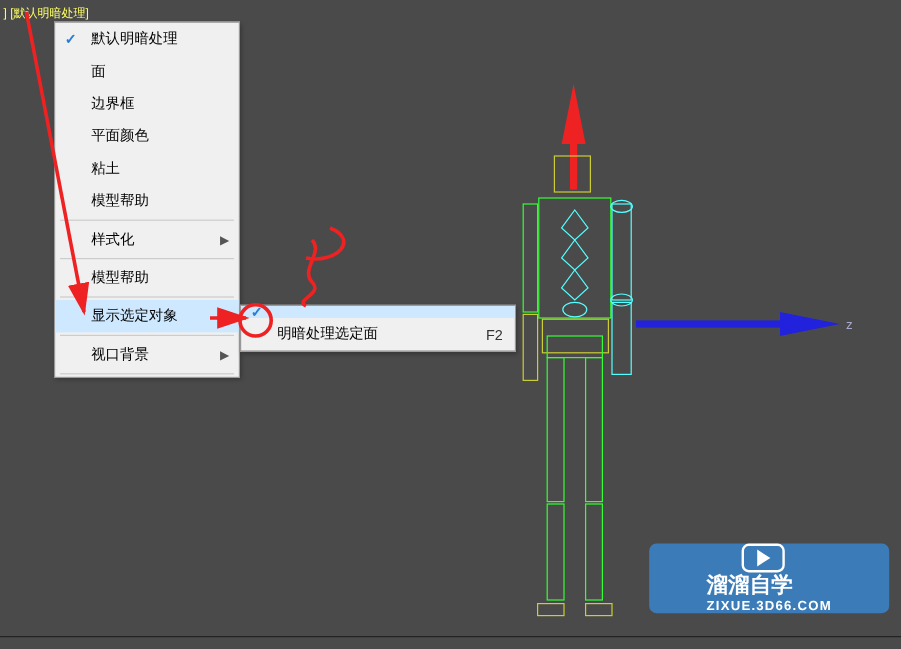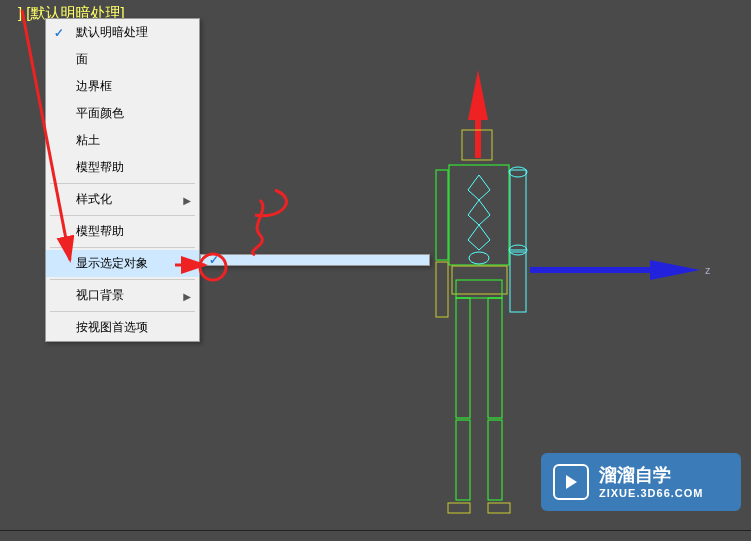--- a/index.html
+++ b/index.html
@@ -8,23 +8,23 @@
       height: 541px;
       background: #4a4a4a;
       font-family: "Microsoft YaHei", sans-serif;
       font-size: 12px;
       position: relative;
       overflow: hidden;
     }
     .viewport-label {
       position: absolute;
       top: 4px;
-      left: 18px;
+      left: 3px;
       color: #ffff66;
-      font-size: 15px;
+      font-size: 10px;
       z-index: 1;
     }
     .viewport-label .bracket { color: #ffff66; }
     .context-menu {
       position: absolute;
       top: 18px;
       left: 45px;
       width: 155px;
       background: #f0f0f0;
       border: 1px solid #999;
@@ -93,20 +93,21 @@
       right: 10px;
       bottom: 30px;
       width: 200px;
       height: 58px;
       background: #3b7cb8;
       border-radius: 6px;
       display: flex;
       align-items: center;
       padding: 0 12px;
       z-index: 50;
+      flex-direction: column;
     }
     .watermark .play {
       width: 36px;
       height: 36px;
       border: 2px solid #fff;
       border-radius: 6px;
       display: flex;
       align-items: center;
       justify-content: center;
       margin-right: 10px;
@@ -152,26 +153,29 @@
   <div class="menu-item highlighted">
     <span>显示选定对象</span>
     <span class="submenu-arrow">▶</span>
   </div>
   <div class="menu-separator"></div>
   <div class="menu-item">
     <span>视口背景</span>
     <span class="submenu-arrow">▶</span>
   </div>
   <div class="menu-separator"></div>
-  <div class="menu-item"><span>按视图首选项</span></div>
 </div>
 
 <div class="submenu">
   <div class="menu-item highlighted">
     <span class="menu-check">✓</span>
+  </div>
+  <div class="menu-item">
+    <span>明暗处理选定面</span>
+    <span class="shortcut">F2</span>
   </div>
 </div>
 
 <svg class="skeleton-svg" width="751" height="541">
 
   <polygon points="478,70 468,120 488,120" fill="#e22"></polygon>
   <rect x="475" y="118" width="6" height="40" fill="#e22"></rect>
 
   <polygon points="700,270 650,260 650,280" fill="#22d"></polygon>
   <rect x="530" y="267" width="122" height="6" fill="#22d"></rect>

